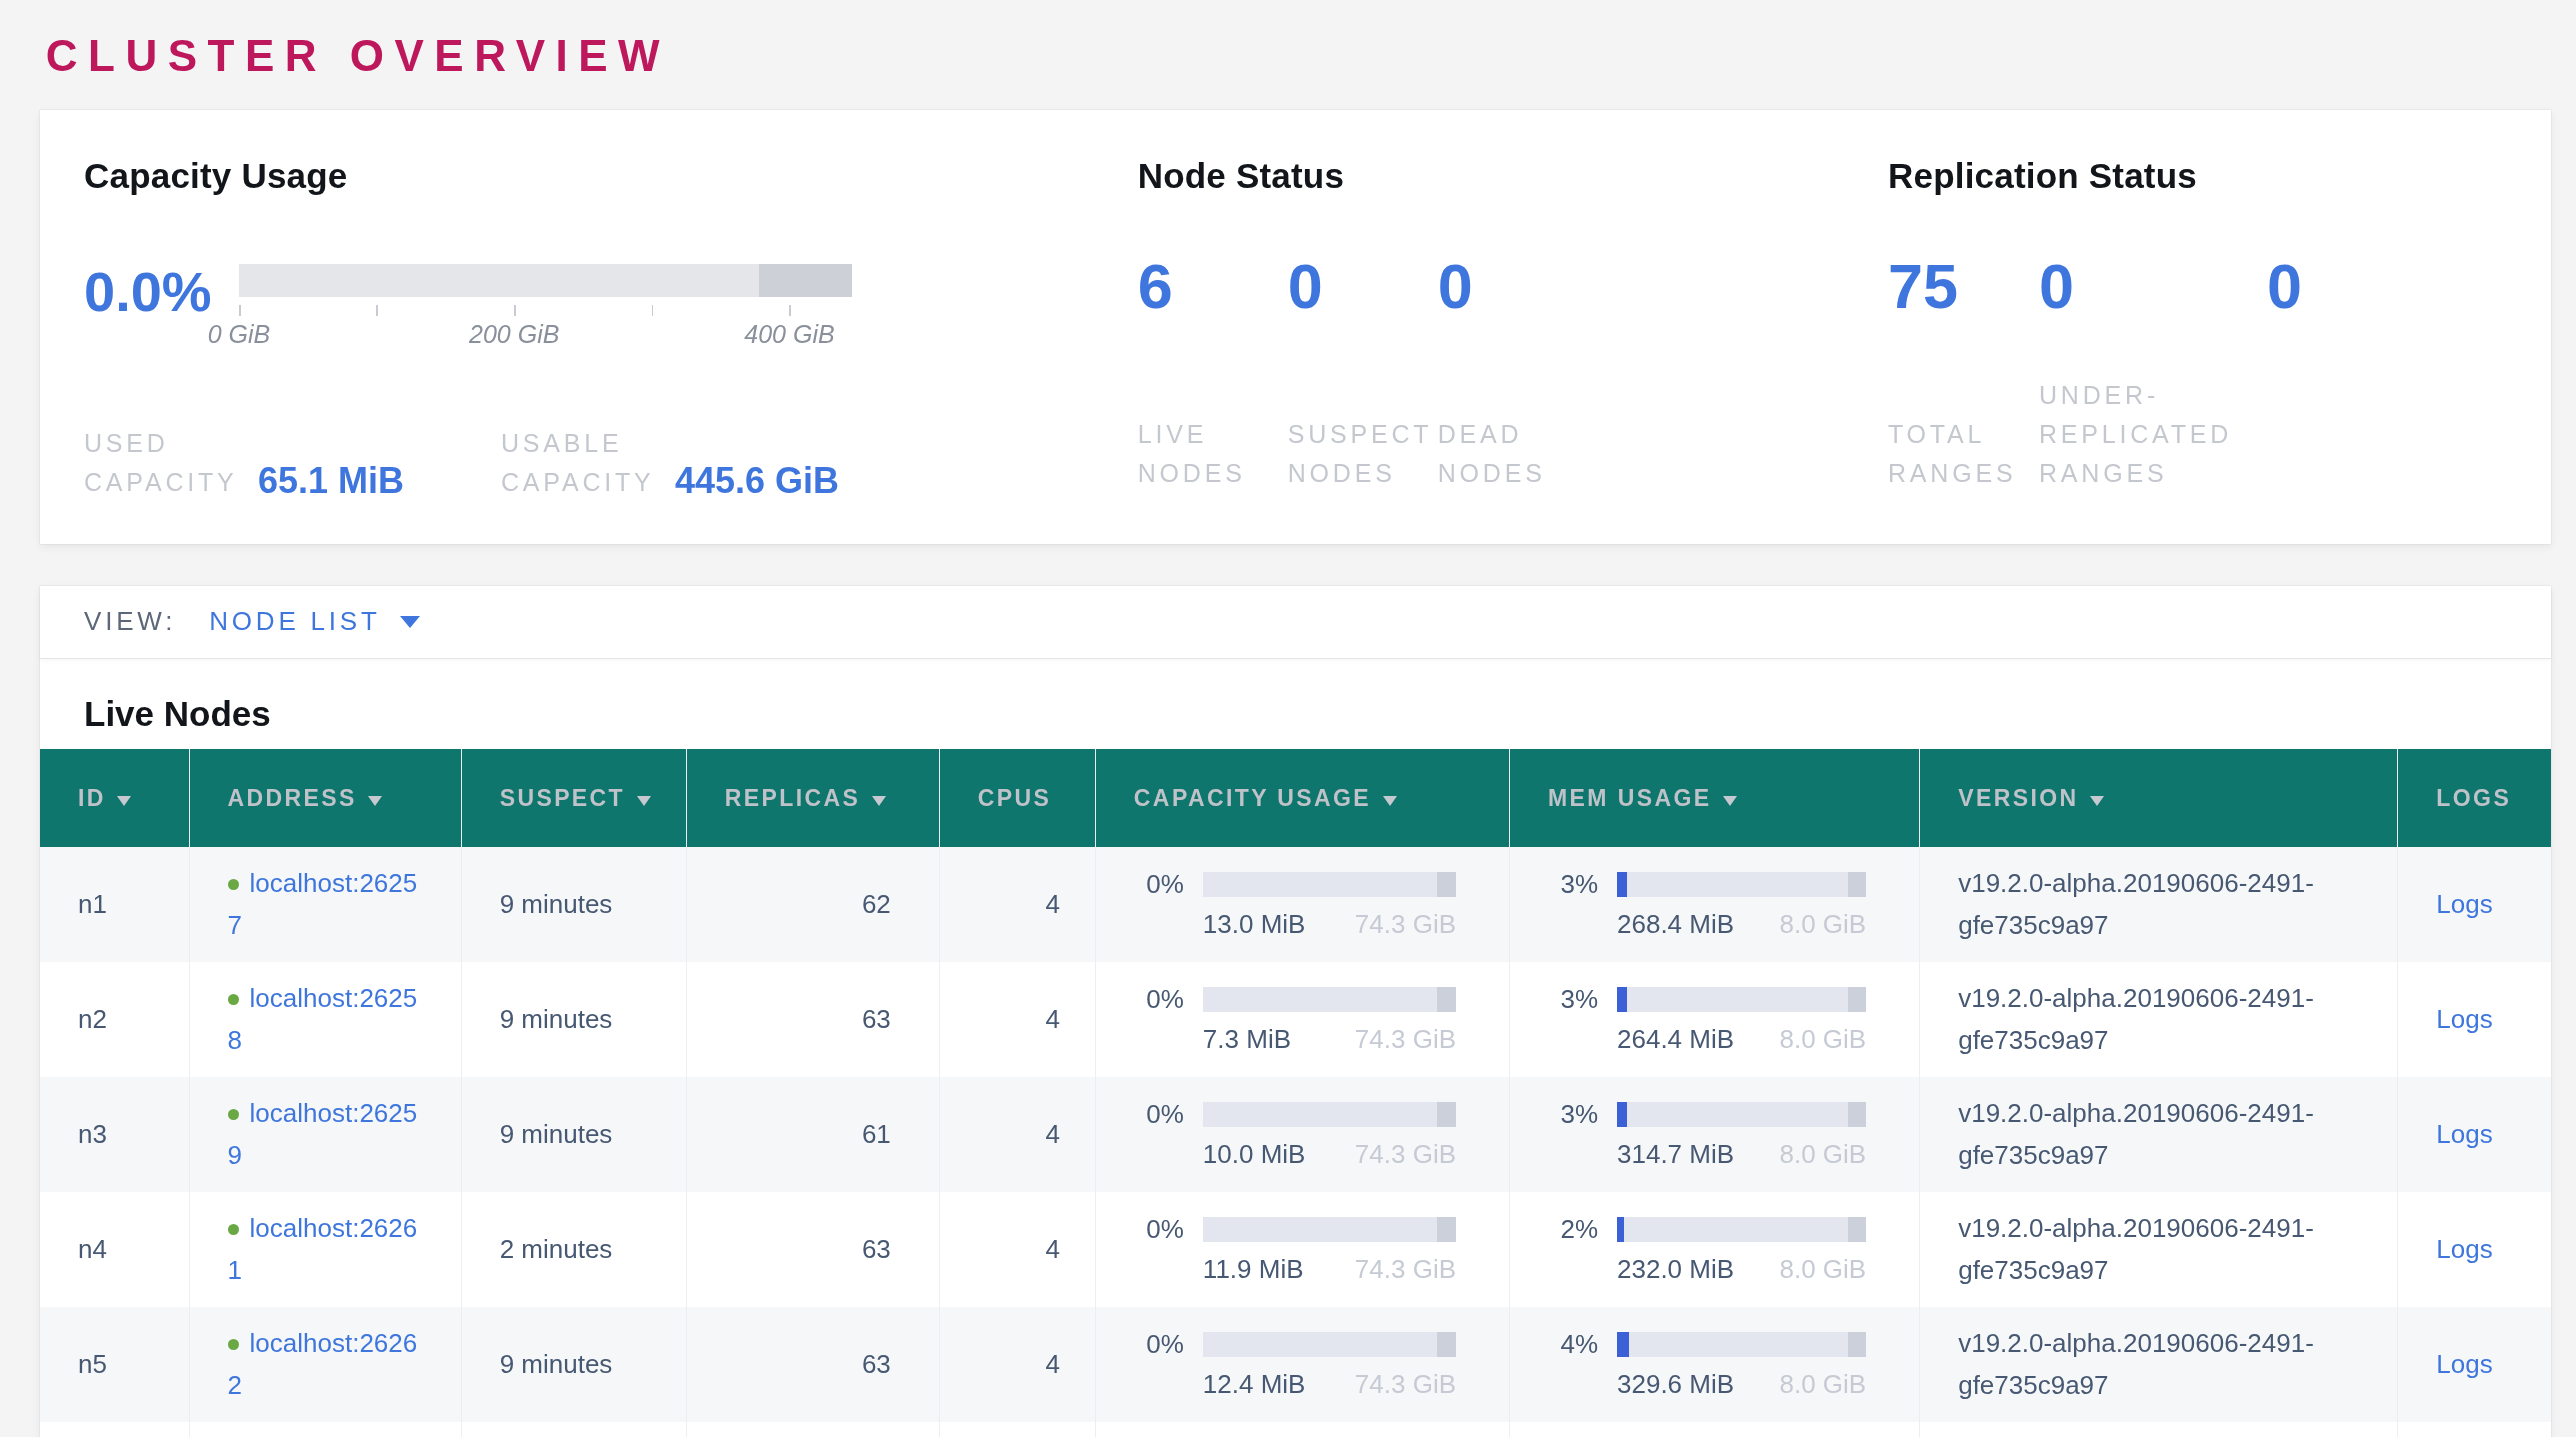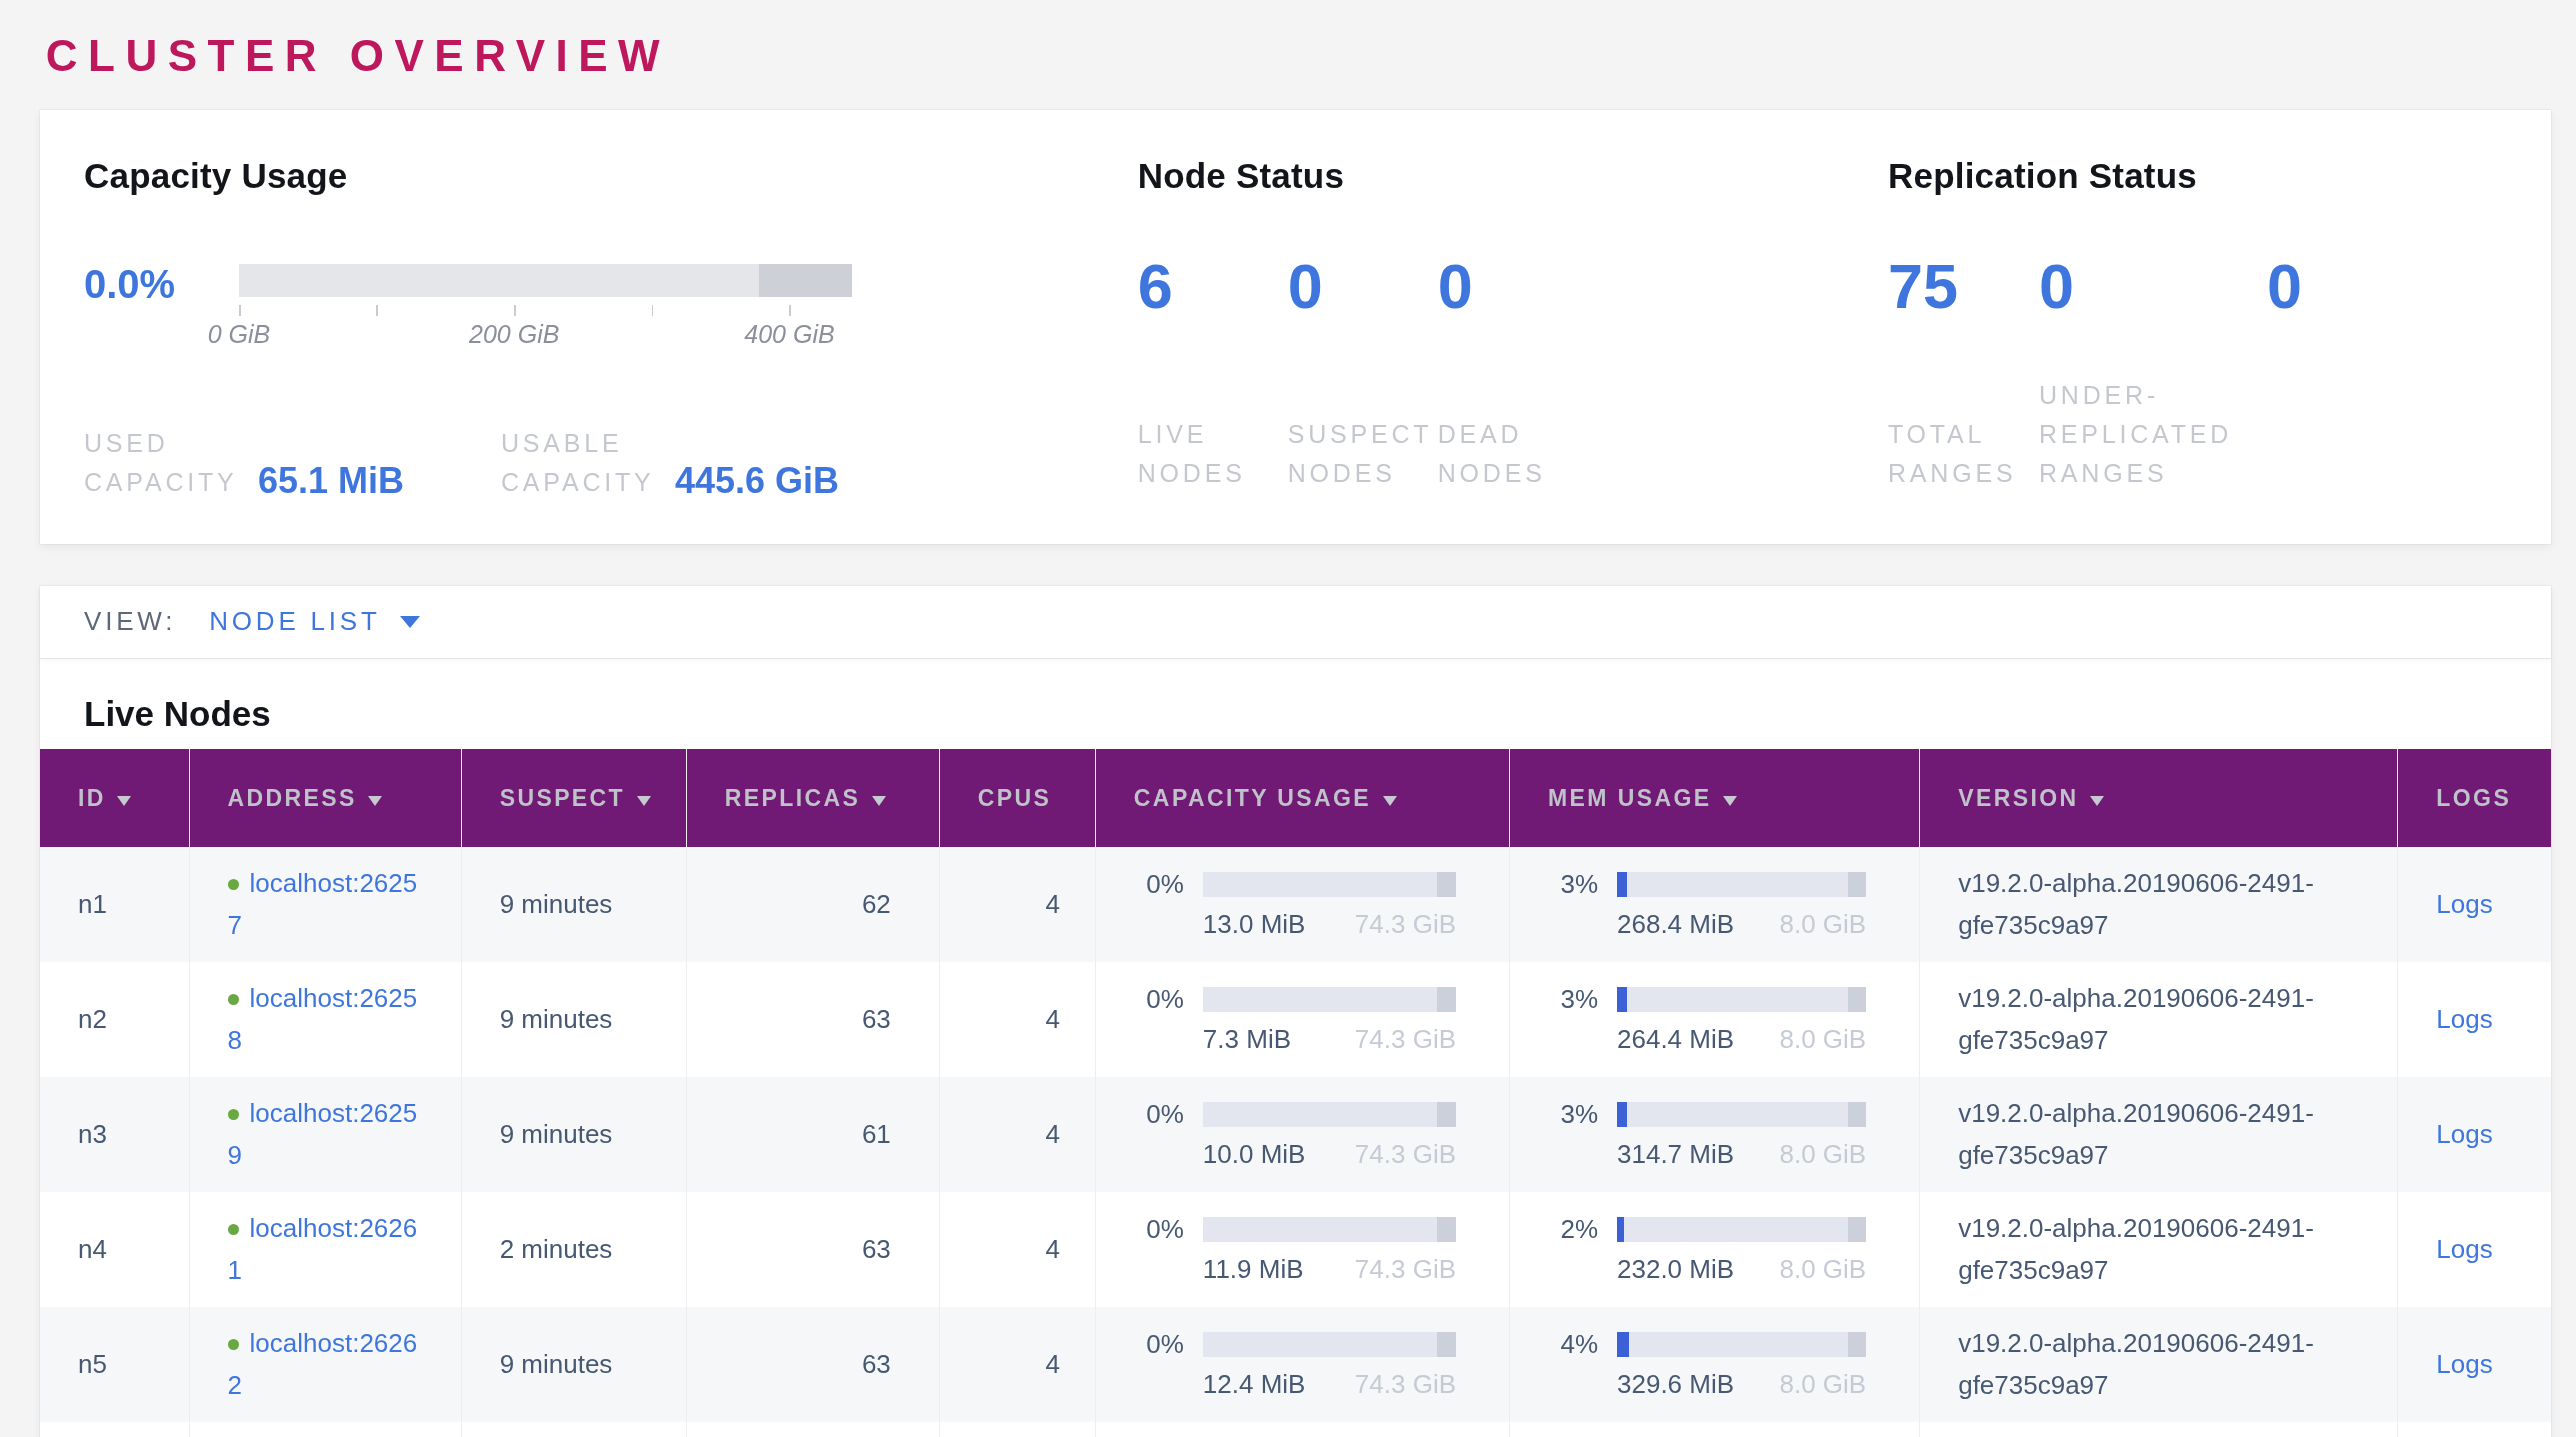--- a/index.html
+++ b/index.html
@@ -27,21 +27,21 @@
   .panel h2 {
     font-size:35px; font-weight:700; color:#121519; letter-spacing:0.2px;
   }
   .panel-capacity { width:1073px; }
   .panel-nodes   { width:764px; }
   .panel-repl    { flex:1; }
 
   
   .cap-row { display:flex; margin-top:61px; }
   .cap-pct {
-    width:155px; font-size:40px; font-weight:700; color:#3e76dd; line-height:1;
+    width:155px; font-size:56px; font-weight:700; color:#3e76dd; line-height:1;
     padding-top:7.7px;
   }
   .cap-bar-wrap { width:613px; }
   .cap-bar { height:33px; background:#e5e6ea; position:relative; margin-top:7.7px; }
   .cap-bar-cap { position:absolute; right:0; top:0; bottom:0; width:15.2%; background:#ced0d8; }
   .cap-ticks { position:relative; height:15.3px; margin-top:3.8px; }
   .cap-tick { position:absolute; top:3.8px; width:1.9px; height:11.5px; background:#c8cbd1; }
   .cap-ticklabels { position:relative; height:31px; margin-top:3.8px;font-style:italic; }
   .cap-ticklabel {
     position:absolute; transform:translateX(-50%);
@@ -88,21 +88,21 @@
   }
 
   .section-head { padding:35px 44px 15.3px 44px; }
   .section-head h2 { font-size:35px; font-weight:700; color:#121519; }
 
   
   table { border-collapse:collapse; table-layout:fixed; width:2511px; }
   th, td { border-left:1.9px solid #edeef1; }
   th:first-child, td:first-child { border-left:none; }
   thead th {
-    height:98px; background:#701a75; text-align:left; vertical-align:middle;
+    height:98px; background:#0f766e; text-align:left; vertical-align:middle;
     font-size:23px; font-weight:700; letter-spacing:2.4px; color:#bfc2c8;
     padding-left:38px; white-space:nowrap;
   }
   .sort-arrow {
     display:inline-block; width:0; height:0; margin-left:11.5px;
     border-left:7.7px solid transparent; border-right:7.7px solid transparent;
     border-top:10.5px solid #c6c9cf;
   }
   tbody td {
     height:115px; vertical-align:middle; font-size:26px; color:#475872;

